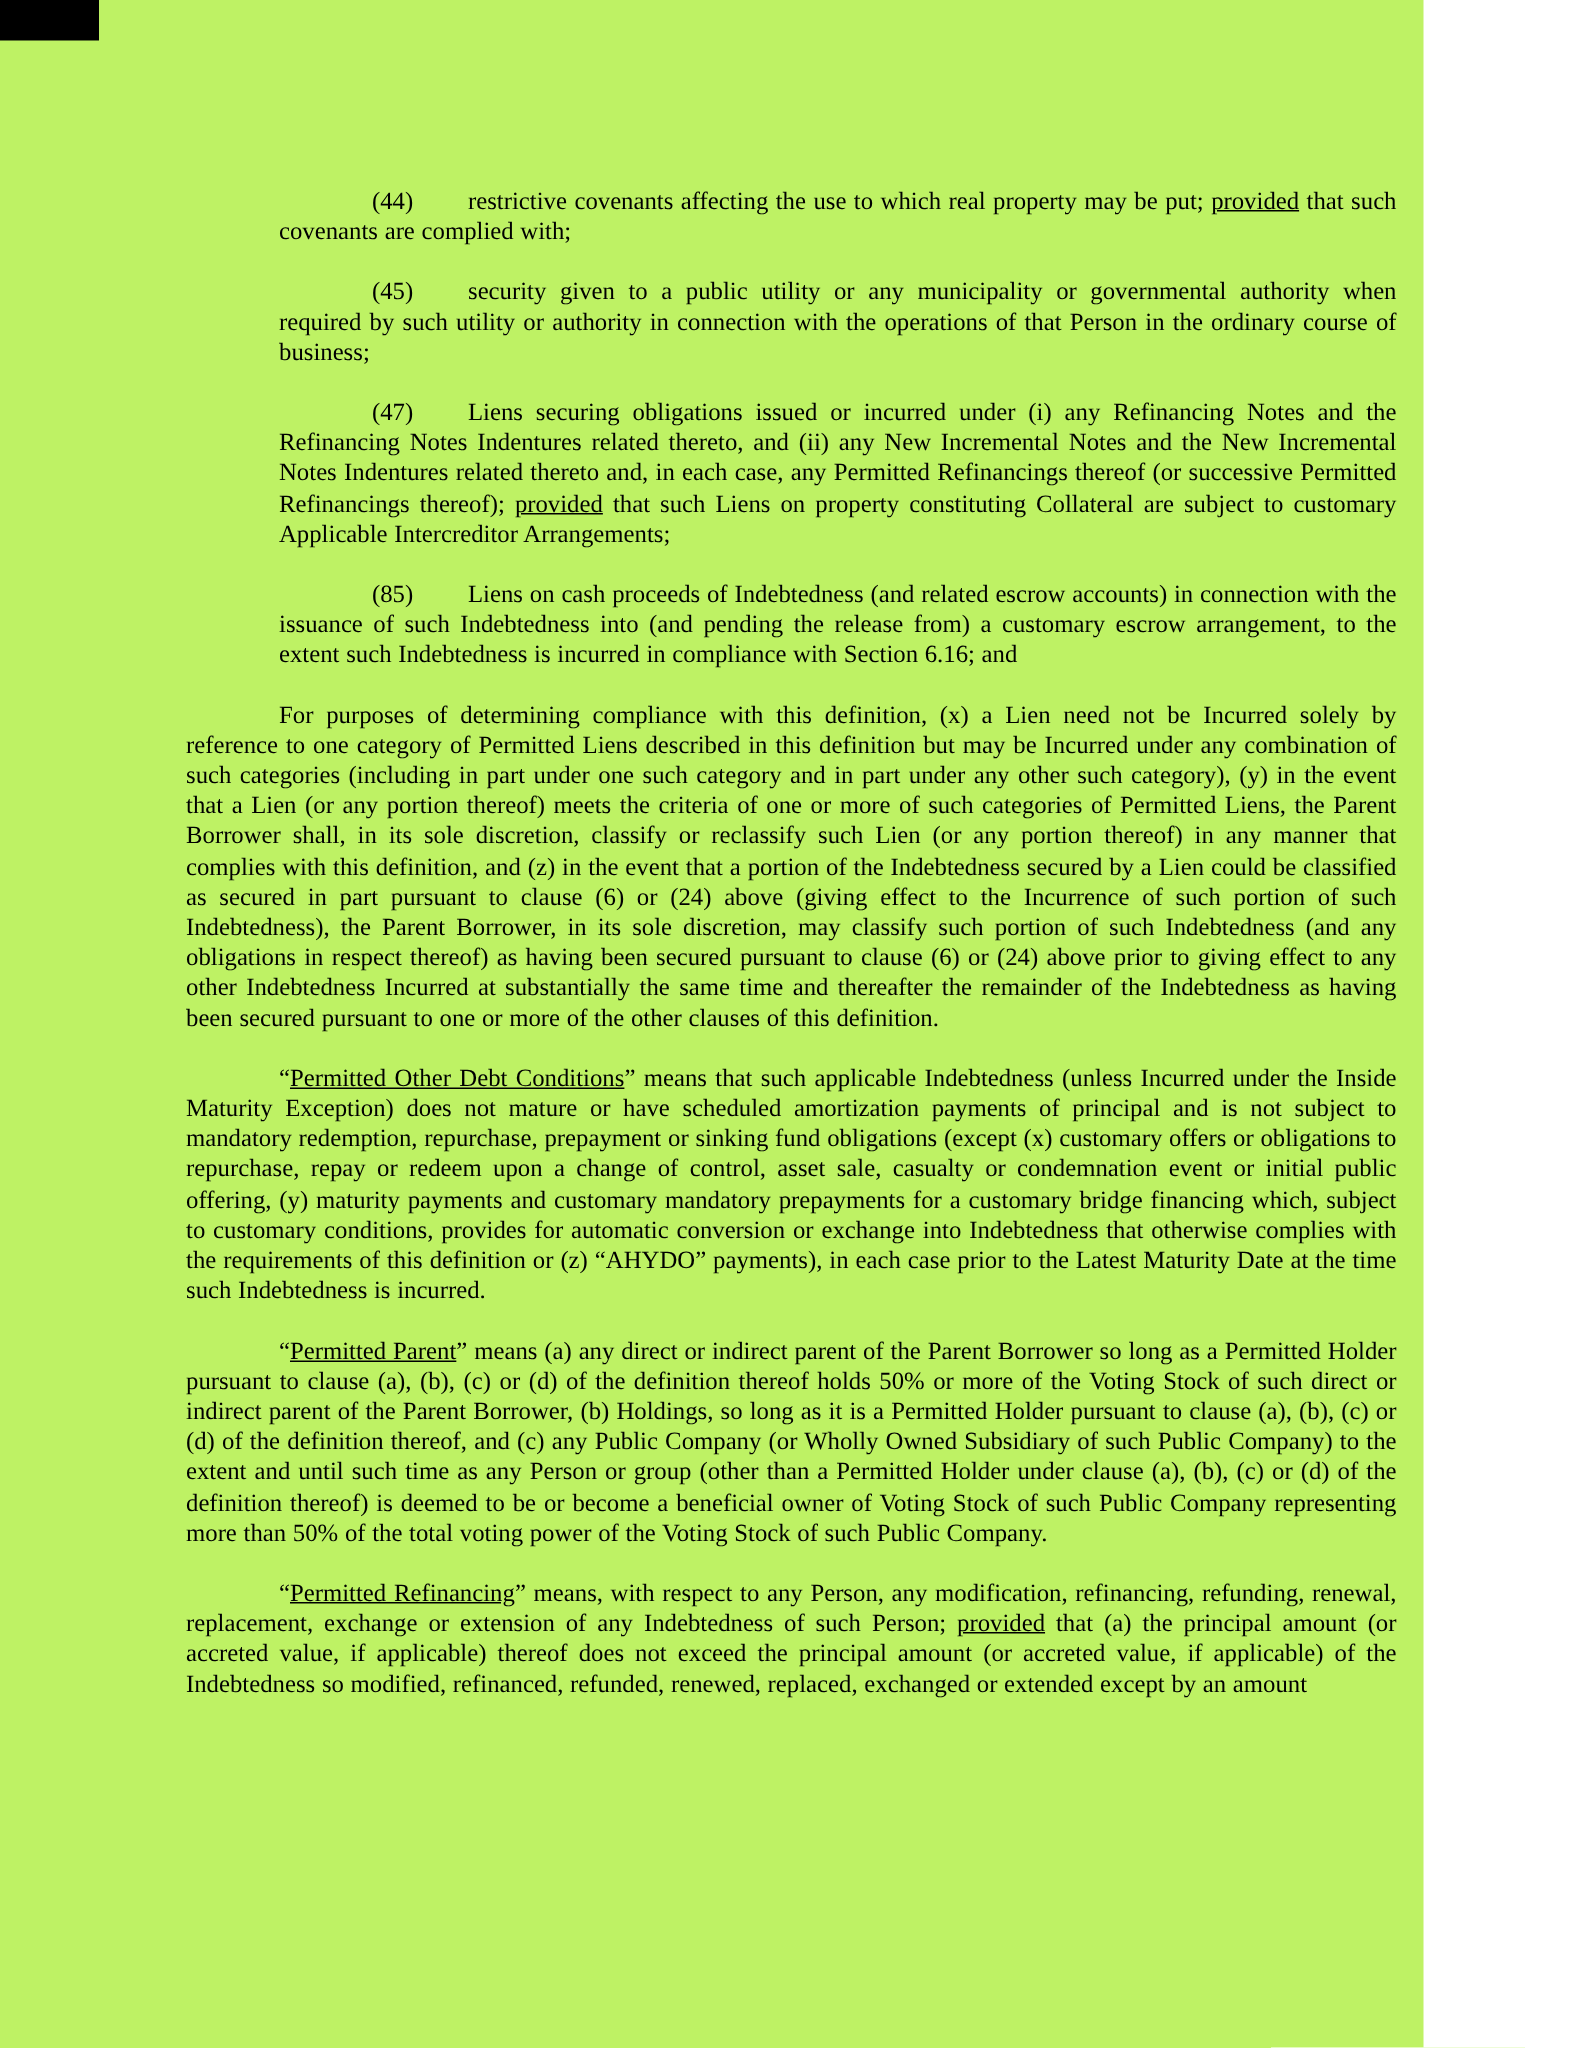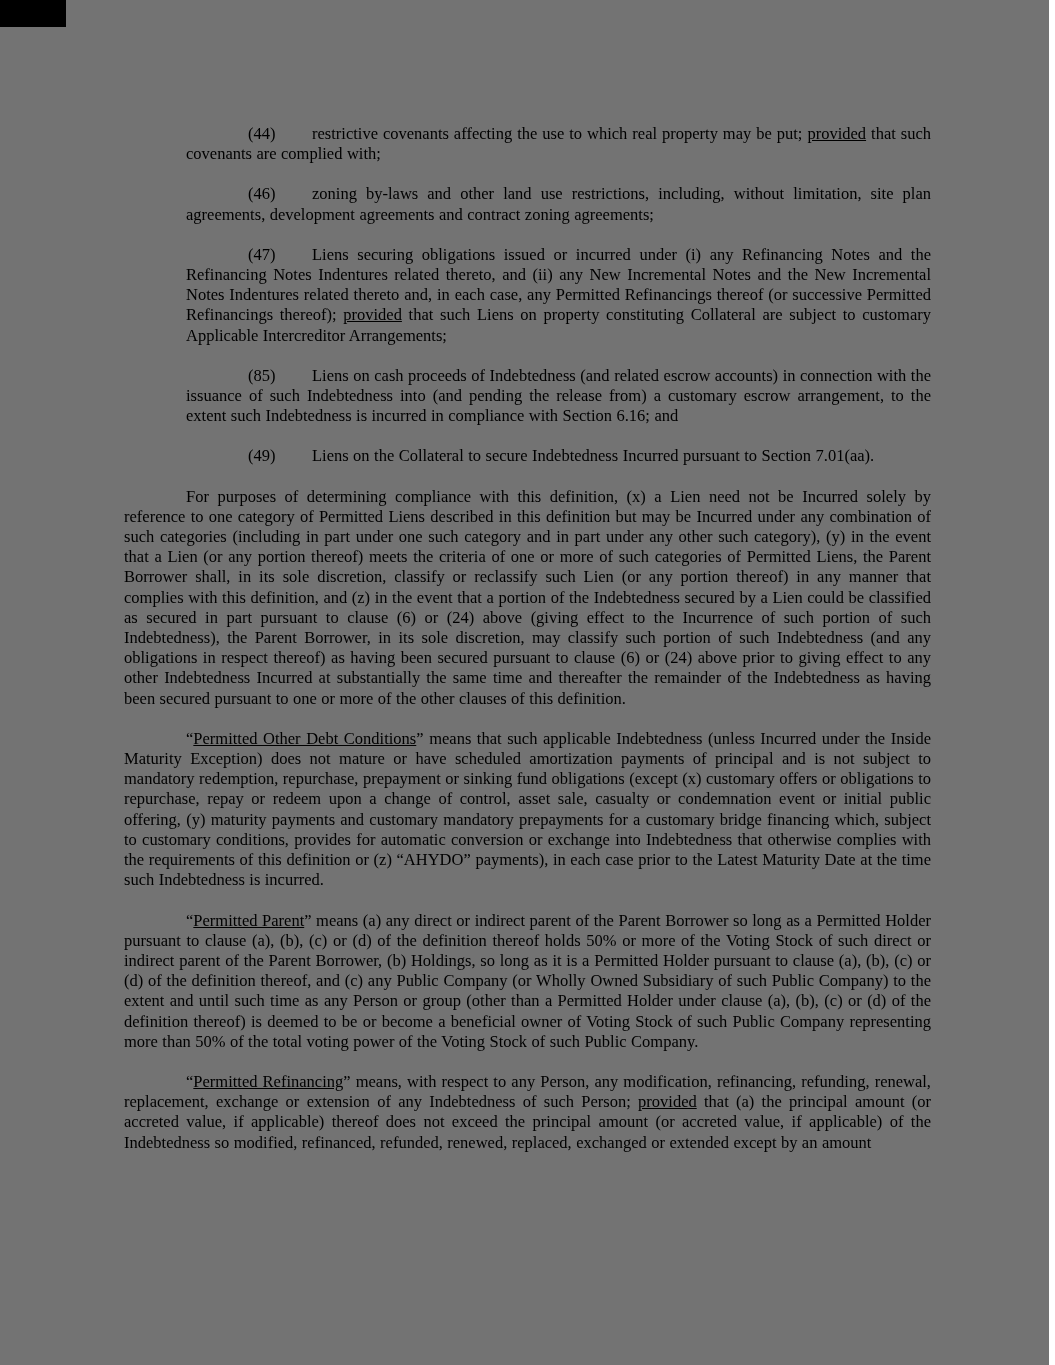--- a/index.html
+++ b/index.html
@@ -2,23 +2,23 @@
 <html><head>
 <meta charset="utf-8">
 <style>
   html, body {
     margin: 0;
     padding: 0;
     background: #ffffff;
   }
   .page {
     position: relative;
-    width: 1049px;
+    width: 949px;
     height: 1365px;
-    background: #737373;
+    background: #bef264;
     overflow: hidden;
     font-family: "Liberation Serif", "DejaVu Serif", serif;
     color: #000000;
   }
   .corner-artifact {
     position: absolute;
     left: 0;
     top: 0;
     width: 66px;
     height: 27px;
@@ -53,22 +53,21 @@
     text-decoration: underline;
   }
 </style>
 </head>
 <body>
 
 <div class="page">
   <div class="corner-artifact"></div>
   <div class="content" id="doc-content">
       <p class="clause"><span class="clause-num">(44)</span><span class="">restrictive covenants affecting the use to which real property may be put; </span><span class="u">provided</span><span class=""> that such covenants are complied with;</span></p>
-      <p class="clause"><span class="clause-num">(46)</span><span class="">zoning by-laws and other land use restrictions, including, without limitation, site plan agreements, development agreements and contract zoning agreements;</span></p>
+      <p class="clause"><span class="clause-num">(45)</span><span class="">security given to a public utility or any municipality or governmental authority when required by such utility or authority in connection with the operations of that Person in the ordinary course of business;</span></p>
       <p class="clause"><span class="clause-num">(47)</span><span class="">Liens securing obligations issued or incurred under (i) any Refinancing Notes and the Refinancing Notes Indentures related thereto, and (ii) any New Incremental Notes and the New Incremental Notes Indentures related thereto and, in each case, any Permitted Refinancings thereof (or successive Permitted Refinancings thereof); </span><span class="u">provided</span><span class=""> that such Liens on property constituting Collateral are subject to customary Applicable Intercreditor Arrangements;</span></p>
       <p class="clause"><span class="clause-num">(85)</span><span class="">Liens on cash proceeds of Indebtedness (and related escrow accounts) in connection with the issuance of such Indebtedness into (and pending the release from) a customary escrow arrangement, to the extent such Indebtedness is incurred in compliance with Section 6.16; and</span></p>
-      <p class="clause"><span class="clause-num">(49)</span><span class="">Liens on the Collateral to secure Indebtedness Incurred pursuant to Section 7.01(aa).</span></p>
       <p class="body"><span class="">For purposes of determining compliance with this definition, (x) a Lien need not be Incurred solely by reference to one category of Permitted Liens described in this definition but may be Incurred under any combination of such categories (including in part under one such category and in part under any other such category), (y) in the event that a Lien (or any portion thereof) meets the criteria of one or more of such categories of Permitted Liens, the Parent Borrower shall, in its sole discretion, classify or reclassify such Lien (or any portion thereof) in any manner that complies with this definition, and (z) in the event that a portion of the Indebtedness secured by a Lien could be classified as secured in part pursuant to clause (6) or (24) above (giving effect to the Incurrence of such portion of such Indebtedness), the Parent Borrower, in its sole discretion, may classify such portion of such Indebtedness (and any obligations in respect thereof) as having been secured pursuant to clause (6) or (24) above prior to giving effect to any other Indebtedness Incurred at substantially the same time and thereafter the remainder of the Indebtedness as having been secured pursuant to one or more of the other clauses of this definition.</span></p>
       <p class="body"><span class="">“</span><span class="u">Permitted Other Debt Conditions</span><span class="">” means that such applicable Indebtedness (unless Incurred under the Inside Maturity Exception) does not mature or have scheduled amortization payments of principal and is not subject to mandatory redemption, repurchase, prepayment or sinking fund obligations (except (x) customary offers or obligations to repurchase, repay or redeem upon a change of control, asset sale, casualty or condemnation event or initial public offering, (y) maturity payments and customary mandatory prepayments for a customary bridge financing which, subject to customary conditions, provides for automatic conversion or exchange into Indebtedness that otherwise complies with the requirements of this definition or (z) “AHYDO” payments), in each case prior to the Latest Maturity Date at the time such Indebtedness is incurred.</span></p>
       <p class="body"><span class="">“</span><span class="u">Permitted Parent</span><span class="">” means (a) any direct or indirect parent of the Parent Borrower so long as a Permitted Holder pursuant to clause (a), (b), (c) or (d) of the definition thereof holds 50% or more of the Voting Stock of such direct or indirect parent of the Parent Borrower, (b) Holdings, so long as it is a Permitted Holder pursuant to clause (a), (b), (c) or (d) of the definition thereof, and (c) any Public Company (or Wholly Owned Subsidiary of such Public Company) to the extent and until such time as any Person or group (other than a Permitted Holder under clause (a), (b), (c) or (d) of the definition thereof) is deemed to be or become a beneficial owner of Voting Stock of such Public Company representing more than 50% of the total voting power of the Voting Stock of such Public Company.</span></p>
       <p class="body"><span class="">“</span><span class="u">Permitted Refinancing</span><span class="">” means, with respect to any Person, any modification, refinancing, refunding, renewal, replacement, exchange or extension of any Indebtedness of such Person; </span><span class="u">provided</span><span class=""> that (a) the principal amount (or accreted value, if applicable) thereof does not exceed the principal amount (or accreted value, if applicable) of the Indebtedness so modified, refinanced, refunded, renewed, replaced, exchanged or extended except by an amount</span></p>
     </div>
 </div>
 
 </body></html>

